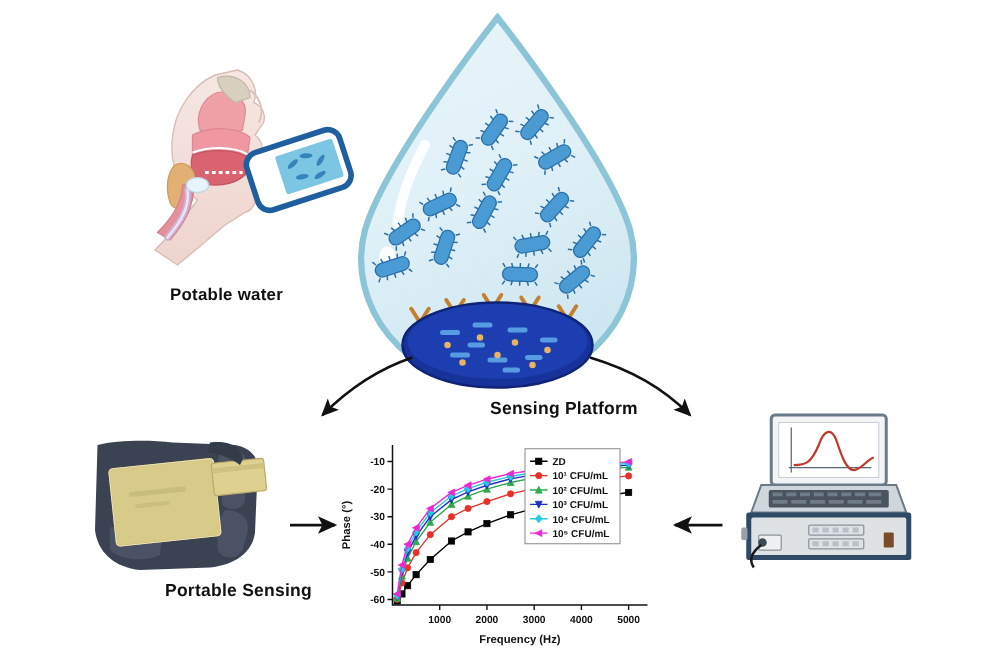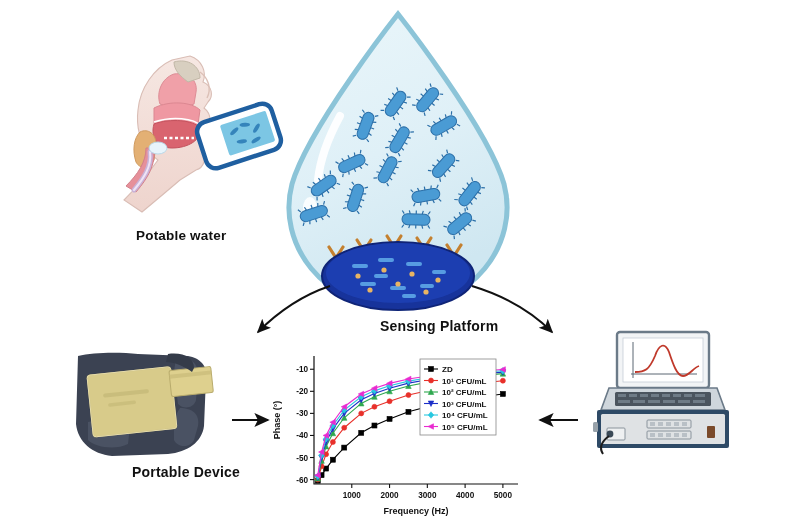--- a/index.html
+++ b/index.html
@@ -272,21 +272,21 @@
             <circle cx="136" cy="262" r="2.6"></circle>
           <circle cx="164" cy="266" r="2.6"></circle>
             <circle cx="190" cy="272" r="2.6"></circle>
           <circle cx="122" cy="282" r="2.6"></circle>
             <circle cx="150" cy="276" r="2.6"></circle>
           <circle cx="178" cy="284" r="2.6"></circle>
         </g>
       </g>
     </svg>
   </div>
-  <div class="lbl" style="left:332px;top:318px;font-size:14px;">Sensing Platform</div>
+  <div class="lbl" style="left:344px;top:318px;font-size:14px;">Sensing Platform</div>
 
   <svg class="arrowlayer" width="800" height="530" viewBox="0 0 800 530">
     <defs>
       <marker id="ah" markerWidth="9" markerHeight="9" refX="6.2" refY="3.2" orient="auto">
         <path d="M0,0 L7,3.2 L0,6.4 L1.6,3.2 Z" fill="#111"></path>
       </marker>
     </defs>
     <path d="M330 286 C300 296 278 312 258 332" fill="none" stroke="#111" stroke-width="2" marker-end="url(#ah)"></path>
     <path d="M472 286 C505 296 530 310 552 332" fill="none" stroke="#111" stroke-width="2" marker-end="url(#ah)"></path>
     <path d="M232 420 h36" fill="none" stroke="#111" stroke-width="2.2" marker-end="url(#ah)"></path>
@@ -313,21 +313,21 @@
         <rect x="36" y="38" width="46" height="4" rx="2" fill="#c6b978" opacity=".8"></rect>
         <rect x="40" y="48" width="28" height="3.5" rx="1.8" fill="#c6b978" opacity=".7"></rect>
 
         <rect x="104" y="22" width="42" height="26" rx="2" fill="#ded08e" stroke="#b8ab6c" stroke-width="1"></rect>
         <rect x="104" y="26" width="42" height="4" fill="#cabd7c" opacity=".8"></rect>
       </g>
 
       <path d="M100 2 C116 0 126 6 126 16 L124 20 C116 14 106 10 98 10 Z" fill="#343b49"></path>
     </svg>
   </div>
-  <div class="lbl" style="left:84px;top:464px;font-size:14px;">Portable Device</div>
+  <div class="lbl" style="left:84px;top:464px;font-size:14px;">Portable Sensing</div>
 
   <div id="panel-potentiostat">
     <svg width="160" height="130" viewBox="0 0 160 130">
 
       <g>
         <rect x="32" y="2" width="92" height="56" rx="3" fill="#f2f4f6" stroke="#6b7a88" stroke-width="2.4"></rect>
         <rect x="38" y="8" width="80" height="44" fill="#ffffff" stroke="#c5ced6" stroke-width="0.8"></rect>
 
         <path d="M48 48 V12 M46 44 H112" stroke="#5a6672" stroke-width="1"></path>
 

